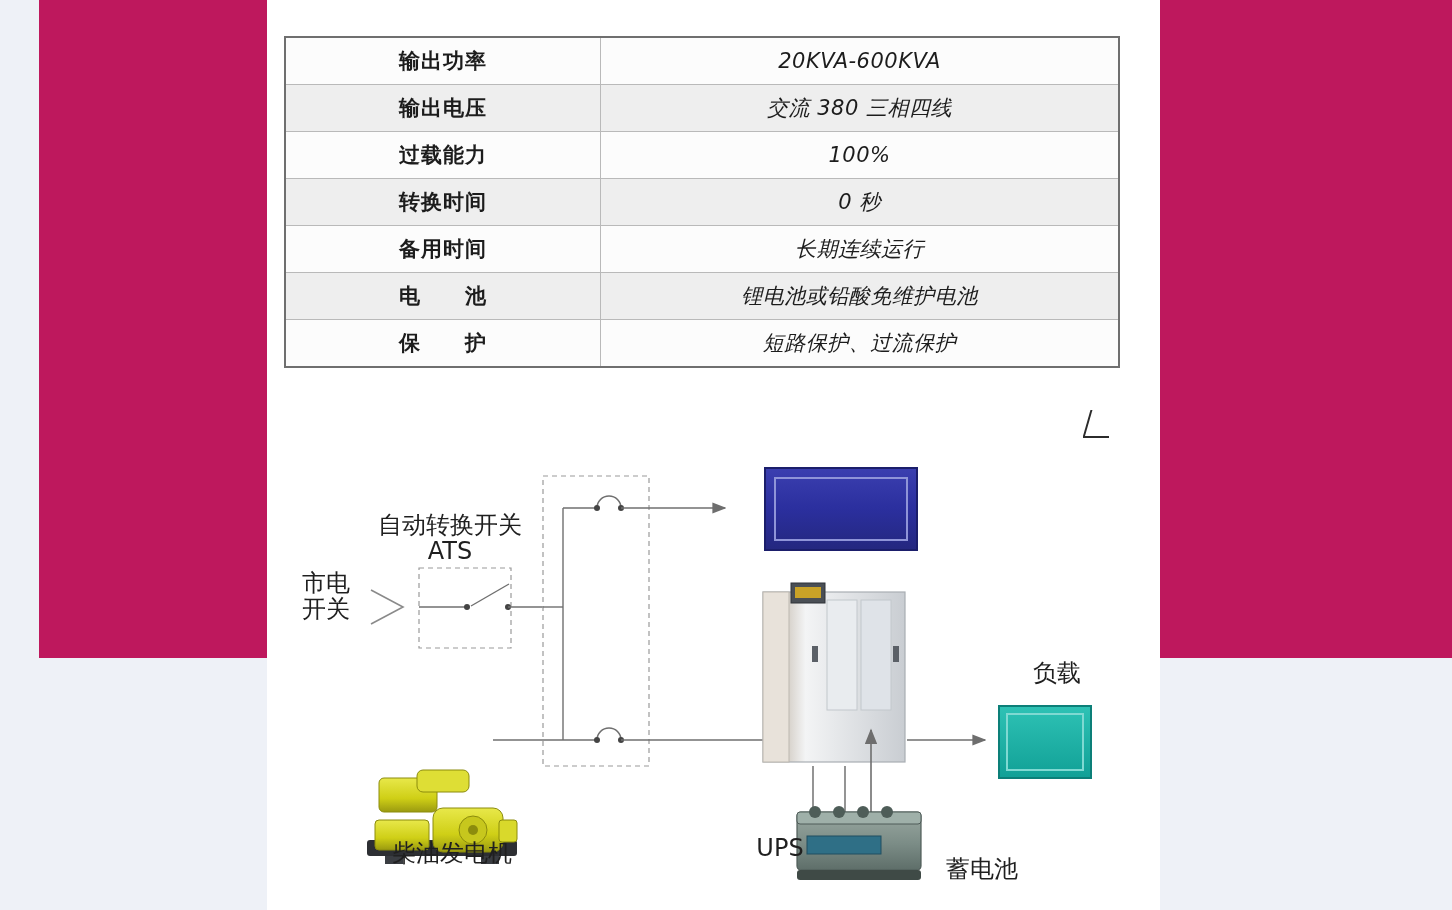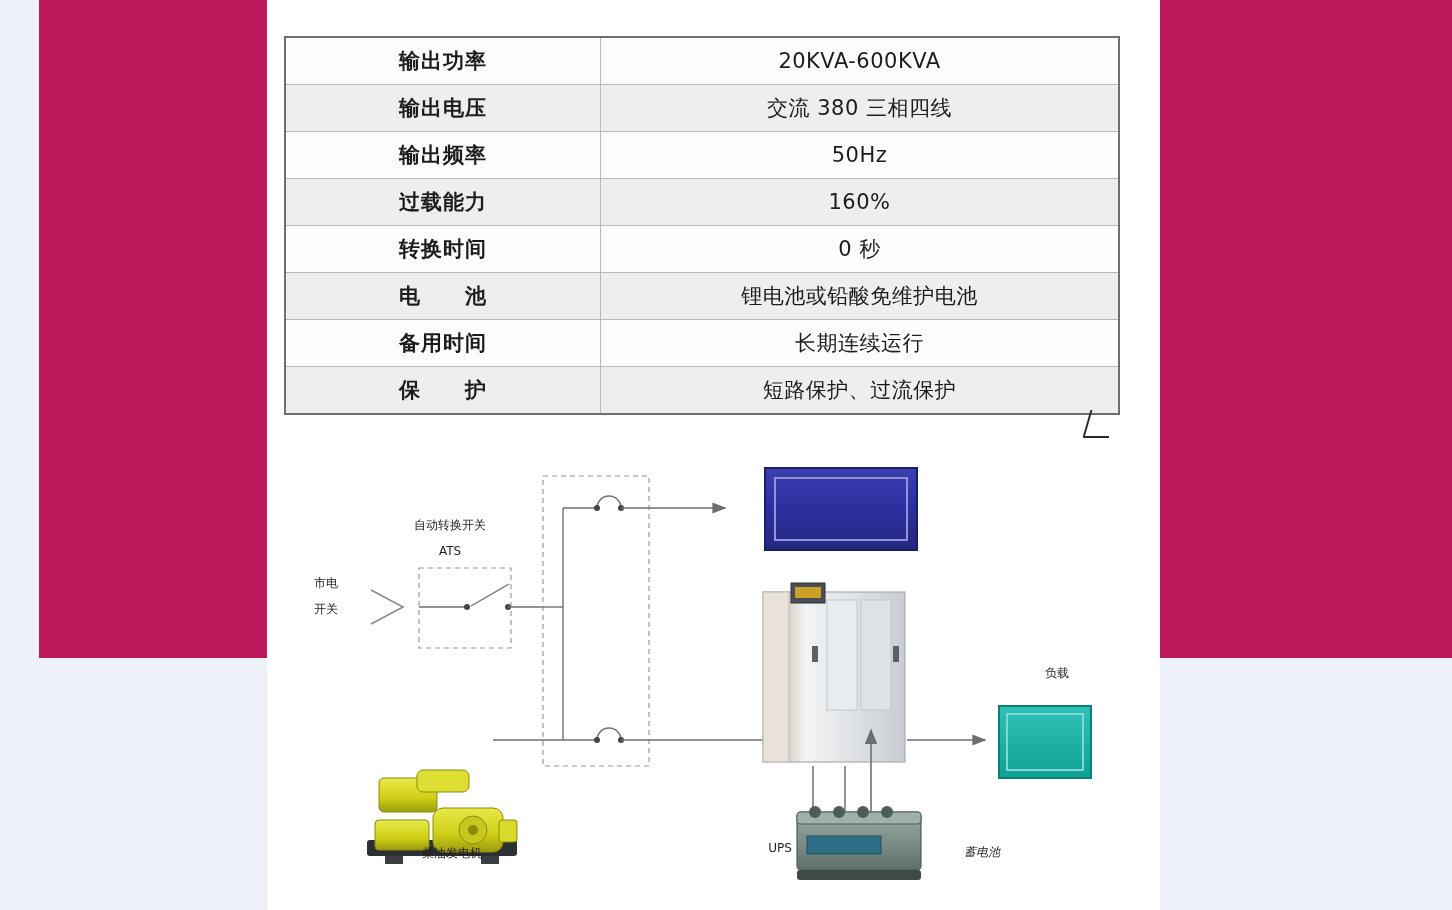--- a/index.html
+++ b/index.html
@@ -57,20 +57,21 @@
     background: #fcfcfc;
   }
   .spec-table td.label {
     width: 312px;
     font-weight: bold;
     letter-spacing: 1px;
   }
   .spec-table td.value {
     font-weight: normal;
     letter-spacing: 0.5px;
+    font-style: italic;
   }
 
   
   .corner-mark {
     position: absolute;
     left: 816px;
     top: 410px;
     width: 28px;
     height: 28px;
   }
@@ -99,36 +100,36 @@
   }
 
   .diagram svg {
     position: absolute;
     left: 0;
     top: 0;
   }
 
   .dlabel {
     position: absolute;
-    font-size: 12px;
+    font-size: 24px;
     color: #1f1f1f;
     font-family: "DejaVu Sans", "Liberation Sans", sans-serif;
     line-height: 26px;
     white-space: pre-line;
     text-align: center;
   }
 
   
   .lbl-ats      { left: 98px;  top: 72px;  width: 170px; }
   .lbl-mains    { left: 24px;  top: 130px; width: 70px;  }
   .lbl-untreated{ left: 665px; top: 72px;  width: 140px; }
   .lbl-load     { left: 750px; top: 220px; width: 80px;  }
   .lbl-diesel   { left: 100px; top: 400px; width: 170px; }
   .lbl-ups      { left: 478px; top: 395px; width: 70px;  }
-  .lbl-battery  { left: 660px; top: 399px; width: 110px; font-style: italic; }
+  .lbl-battery  { left: 660px; top: 416px; width: 110px; }
 
   
   .edge-icon {
     position: absolute;
     right: 0px;
     top: 24px;
     width: 14px;
     height: 22px;
     border: 1px solid #2f72c8;
     border-right: none;
@@ -158,38 +159,34 @@
       <tbody>
         <tr>
           <td class="label">输出功率</td>
           <td class="value">20KVA-600KVA</td>
         </tr>
         <tr>
           <td class="label">输出电压</td>
           <td class="value">交流 380 三相四线</td>
         </tr>
         <tr>
-          <td class="label">输出频率</td>
-          <td class="value">50Hz</td>
-        </tr>
-        <tr>
           <td class="label">过载能力</td>
-          <td class="value">160%</td>
+          <td class="value">100%</td>
         </tr>
         <tr>
           <td class="label">转换时间</td>
           <td class="value">0 秒</td>
         </tr>
         <tr>
+          <td class="label">备用时间</td>
+          <td class="value">长期连续运行</td>
+        </tr>
+        <tr>
           <td class="label">电　　池</td>
           <td class="value">锂电池或铅酸免维护电池</td>
-        </tr>
-        <tr>
-          <td class="label">备用时间</td>
-          <td class="value">长期连续运行</td>
         </tr>
         <tr>
           <td class="label">保　　护</td>
           <td class="value">短路保护、过流保护</td>
         </tr>
       </tbody>
     </table>
 
     <div class="corner-mark">
       <div class="v"></div>

